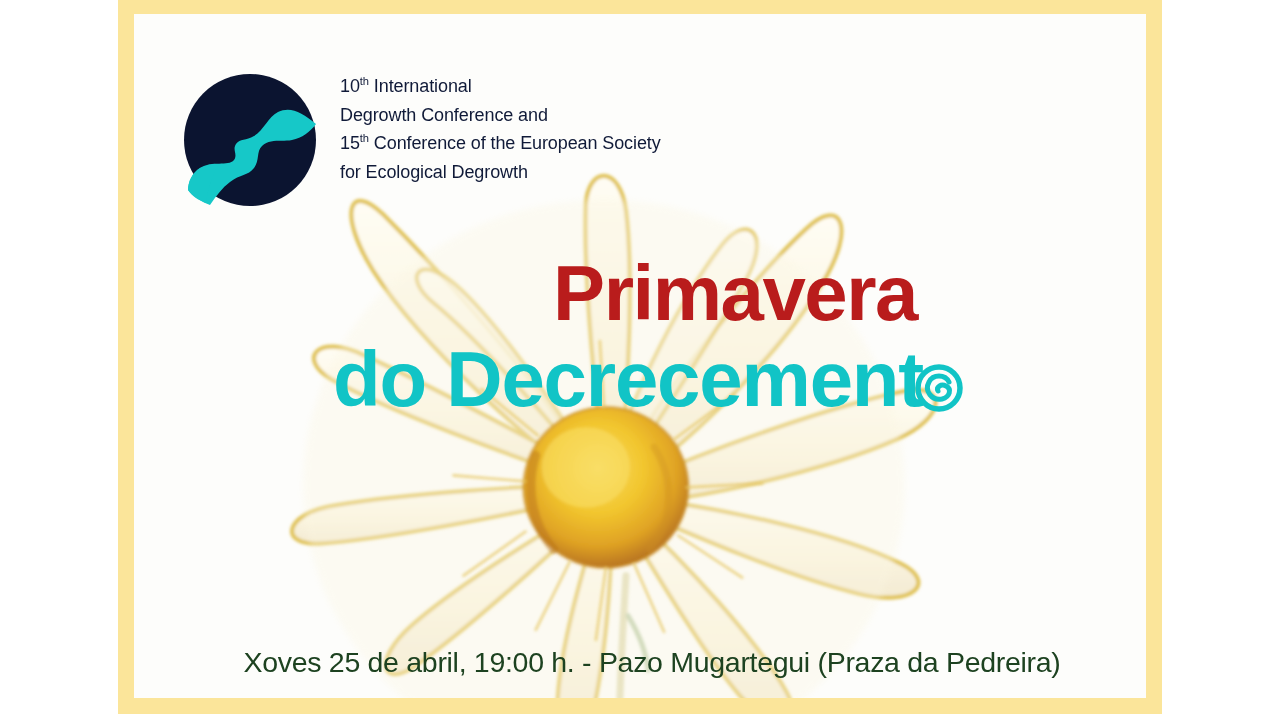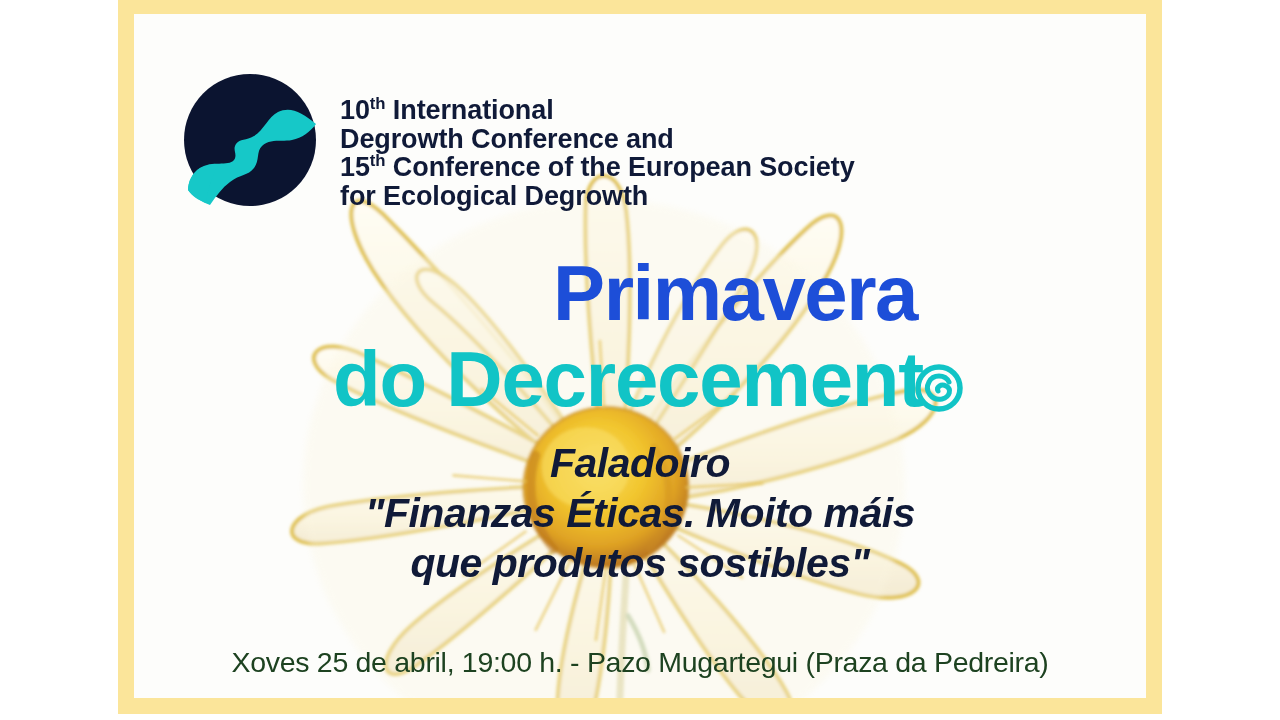--- a/index.html
+++ b/index.html
@@ -55,24 +55,23 @@
   }
 
   #logo-mark {
     width: 136px;
     height: 136px;
     flex: 0 0 auto;
   }
   #logo-mark svg { display:block; width:136px; height:136px; }
 
   #conference-lines {
-    margin-top: 24px;
     color: #101a38;
-    font-weight: bold;
-    font-size: 27px;
+    font-weight: normal;
+    font-size: 18px;
     line-height: 28.5px;
     letter-spacing: -0.1px;
     white-space: nowrap;
   }
   #conference-lines .line { display: block; }
   #conference-lines sup {
     font-size: 0.62em;
     vertical-align: super;
     line-height: 0;
   }
@@ -80,21 +79,21 @@
   
   #title-wrap {
     position: absolute;
     left: 0;
     top: 236px;
     width: 1012px;
     text-align: center;
   }
   #title-line-1 {
     display: block;
-    color: #1d4ed8;
+    color: #b91c1c;
     font-size: 78px;
     font-weight: bold;
     line-height: 86px;
     letter-spacing: -1.5px;
     padding-left: 190px;
   }
   #title-line-2 {
     display: block;
     color: #11c4c6;
     font-size: 78px;
@@ -136,20 +135,21 @@
     position: absolute;
     left: 0;
     top: 630px;
     width: 1012px;
     text-align: center;
     color: #1d4220;
     font-size: 28.5px;
     line-height: 36px;
     letter-spacing: -0.3px;
     white-space: nowrap;
+    padding-left: 12px;
   }
 </style>
 </head>
 <body>
 
 <div id="poster">
 
   <div id="frame">
 
     <div id="flower-art">
@@ -259,22 +259,17 @@
     </div>
 
     <div id="title-wrap">
       <span id="title-line-1">Primavera</span>
       <span id="title-line-2"><span>do Decrecement</span><span id="spiral-o"><svg viewBox="0 0 56 56" aria-hidden="true">
               <circle cx="28" cy="29" r="21" fill="none" stroke="#11c4c6" stroke-width="5.5"></circle>
               <path d="M38 23 C 34 15, 22 15, 18 23 C 13 32, 21 42, 31 40 C 39 38, 41 30, 35 27 C 30 24.5, 25 28, 27 32" fill="none" stroke="#11c4c6" stroke-width="5" stroke-linecap="round"></path>
             </svg></span></span>
     </div>
 
-    <div id="subtitle-wrap">
-      <span class="sub-line" id="subtitle-heading">Faladoiro</span>
-      <span class="sub-line">"Finanzas Éticas. Moito máis</span>
-      <span class="sub-line">que produtos sostibles"</span>
-    </div>
 
     <div id="footer-line">Xoves 25 de abril, 19:00 h. - Pazo Mugartegui (Praza da Pedreira)</div>
 
   </div>
 </div>
 
 </body></html>

